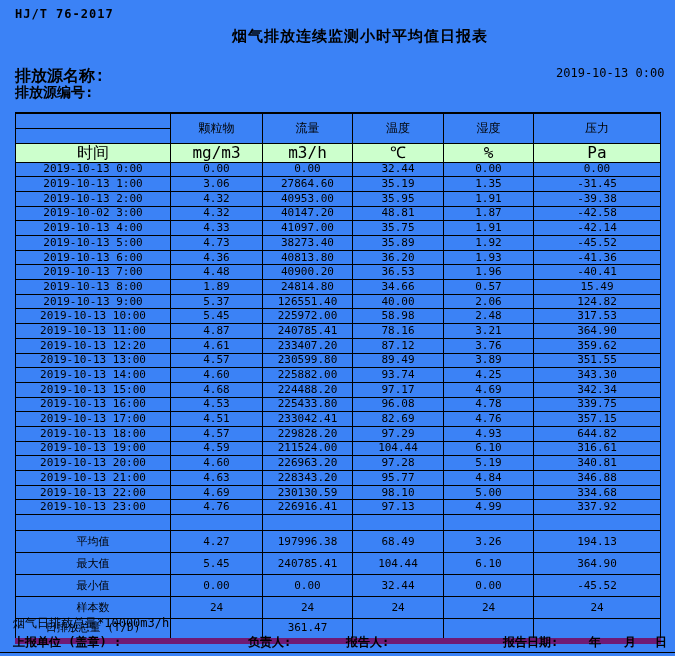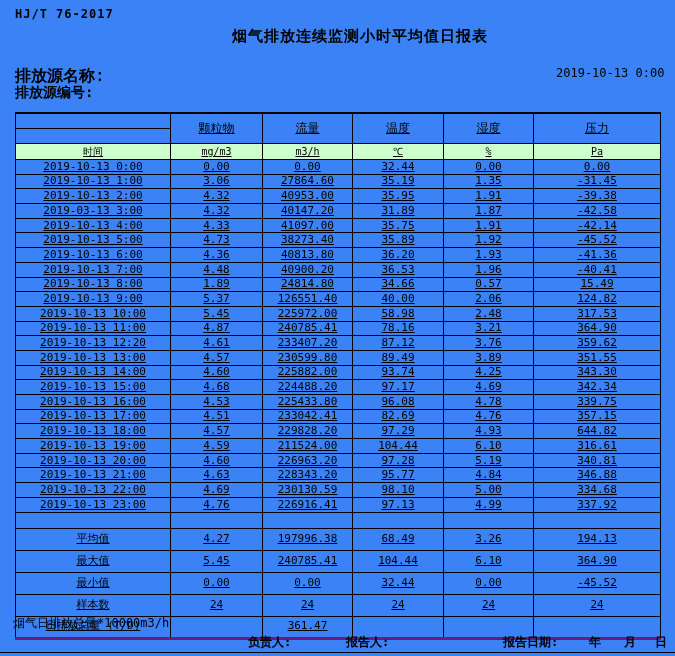--- a/index.html
+++ b/index.html
@@ -10,30 +10,30 @@
   .hj-label { position:absolute; left:15px; top:7px; font-size:12px; font-weight:bold; letter-spacing:1px; }
   .report-title { position:absolute; left:360px; top:27px; transform:translateX(-50%);
     font-size:15px; font-weight:bold; white-space:nowrap; letter-spacing:1px;text-align:right; }
   .src-name { position:absolute; left:15px; top:66px; font-size:16px; font-weight:bold;font-family:Liberation Mono, monospace; }
   .src-code { position:absolute; left:15px; top:84px; font-size:14px; font-weight:bold; }
   .report-datetime { position:absolute; left:556px; top:66px; font-size:12px; }
 
   table.report {
     position:absolute; left:15px; top:112px; width:645px;
     border-collapse:collapse; table-layout:fixed;
-    border-top:2px solid #000; border-bottom:3px solid #701a75;text-decoration:underline;
+    border-top:2px solid #000; border-bottom:6px solid #701a75;
   }
   table.report td, table.report th {
     border:1px solid #000; padding:0; margin:0;
     font-size:11px; font-weight:normal; text-align:center;
     white-space:nowrap; overflow:hidden; line-height:1.1;
   }
   thead th.pollutant { font-size:12px; height:29px; }
   tr.split-row td { height:14px; }
-  tr.unit-row td { background:#ccffcc; height:15px; font-size:10px; }
+  tr.unit-row td { background:#ccffcc; height:15px; font-size:16px; }
   tr.hour-row { height:14.7px; }
   tr.spacer-row td { height:15px; }
   tr.summary-row { height:22px; }
 
   .footer-note { position:absolute; left:13px; top:615px; font-size:12px; font-weight:normal; }
   .footer-line { position:absolute; left:0; top:634px; width:675px; height:18px; font-size:12px; font-weight:bold; }
   .footer-line span { position:absolute; white-space:nowrap; }
   .f-unit  { left:13px; }
   .f-resp  { left:248px; }
   .f-rept  { left:346px; }
@@ -103,24 +103,24 @@
         </tr>
         <tr class="hour-row">
           <td>2019-10-13 2:00</td>
           <td>4.32</td>
           <td>40953.00</td>
           <td>35.95</td>
           <td>1.91</td>
           <td>-39.38</td>
         </tr>
         <tr class="hour-row">
-          <td>2019-03-13 3:00</td>
+          <td>2019-10-02 3:00</td>
           <td>4.32</td>
           <td>40147.20</td>
-          <td>31.89</td>
+          <td>48.81</td>
           <td>1.87</td>
           <td>-42.58</td>
         </tr>
         <tr class="hour-row">
           <td>2019-10-13 4:00</td>
           <td>4.33</td>
           <td>41097.00</td>
           <td>35.75</td>
           <td>1.91</td>
           <td>-42.14</td>
@@ -327,20 +327,21 @@
           <td>361.47</td>
           <td></td>
           <td></td>
           <td></td>
         </tr>
       </tbody>
   </table>
 
   <div class="footer-note">烟气日排放总量*10000m3/h</div>
   <div class="footer-line">
+    <span class="f-unit">上报单位 (盖章) :</span>
     <span class="f-resp">负责人:</span>
     <span class="f-rept">报告人:</span>
     <span class="f-rdate">报告日期:</span>
     <span class="f-year">年</span>
     <span class="f-month">月</span>
     <span class="f-day">日</span>
   </div>
   <div class="bottom-rule"></div>
 
 </div>

